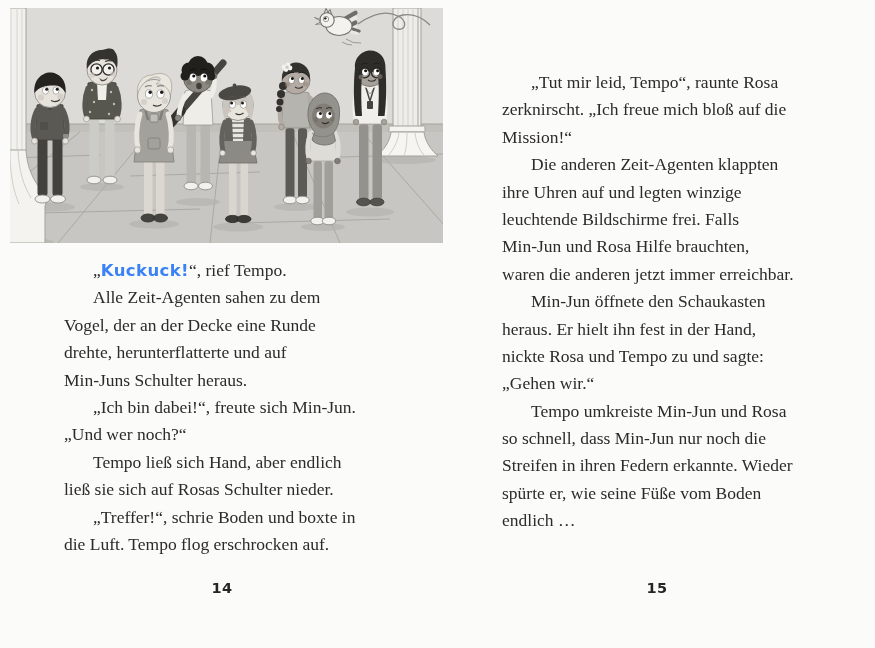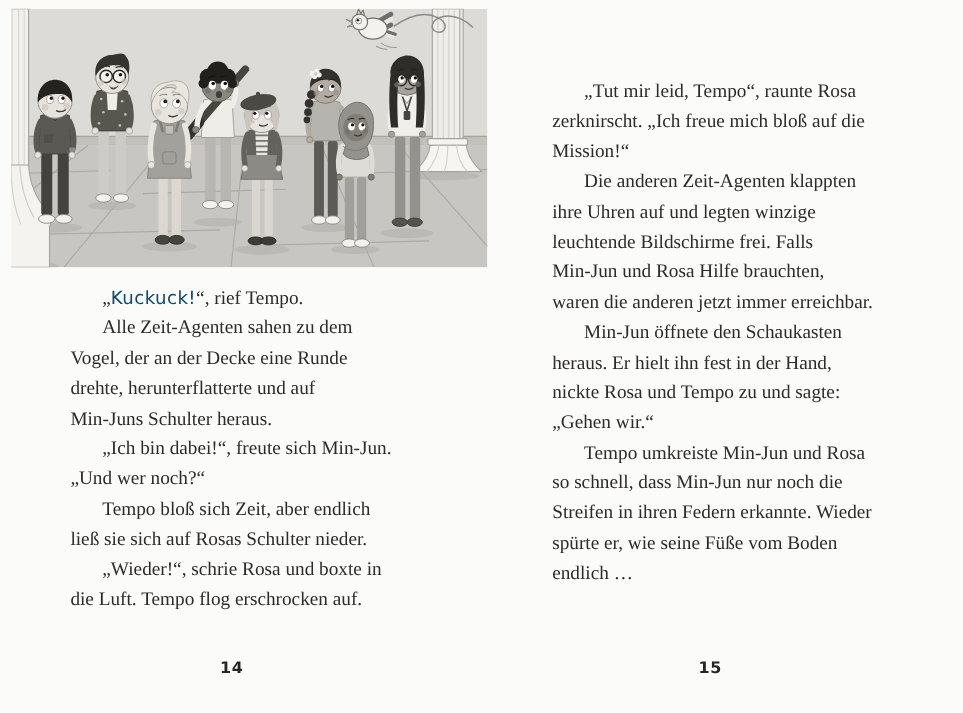--- a/index.html
+++ b/index.html
@@ -20,26 +20,26 @@
   .text-block {
     position:absolute;
     font-size:17.5px; color:#2c2b29;margin-top:10px;
   }
   #left-text  { left:64px; top:247px; width:392px; }
   #right-text { left:46px; top:59px;  width:372px; }
   .line { line-height:27.4px; height:27.4px; white-space:nowrap; }
   .line.indent { padding-left:29px; }
   .kuckuck {
     font-family:"DejaVu Sans","Liberation Sans",sans-serif;
-    font-weight:400; font-size:16.5px; letter-spacing:.4px; color:#0c4a6e;
+    font-weight:700; font-size:16.5px; letter-spacing:.4px; color:#3b82f6;
   }
   .pagenum {
-    position:absolute; top:580px; width:44px; text-align:left;
+    position:absolute; top:580px; width:44px; text-align:center;
     font-family:"DejaVu Sans","Liberation Sans",sans-serif;
-    font-size:14.5px; font-weight:600; color:#262523; letter-spacing:.5px;margin-top:20px;
+    font-size:14.5px; font-weight:600; color:#262523; letter-spacing:.5px;
   }
   #pagenum-left  { left:200px; }
   #pagenum-right { left:179px; }
 </style>
 </head>
 <body>
 
 <div class="page" id="left-page">
 
   <div class="illustration">
@@ -375,23 +375,23 @@
   </div>
 
   <div class="text-block" id="left-text">
       <div class="line indent"><span>„</span><span class="kuckuck">Kuckuck!</span><span>“, rief Tempo.</span></div>
       <div class="line indent">Alle Zeit-Agenten sahen zu dem</div>
       <div class="line">Vogel, der an der Decke eine Runde</div>
       <div class="line">drehte, herunterflatterte und auf</div>
       <div class="line">Min-Juns Schulter heraus.</div>
       <div class="line indent">„Ich bin dabei!“, freute sich Min-Jun.</div>
       <div class="line">„Und wer noch?“</div>
-      <div class="line indent">Tempo bloß sich Zeit, aber endlich</div>
+      <div class="line indent">Tempo ließ sich Hand, aber endlich</div>
       <div class="line">ließ sie sich auf Rosas Schulter nieder.</div>
-      <div class="line indent">„Wieder!“, schrie Rosa und boxte in</div>
+      <div class="line indent">„Treffer!“, schrie Boden und boxte in</div>
       <div class="line">die Luft. Tempo flog erschrocken auf.</div>
     </div>
 
   <div class="pagenum" id="pagenum-left">14</div>
 </div>
 
 <div class="page" id="right-page">
   <div class="text-block" id="right-text">
       <div class="line indent">„Tut mir leid, Tempo“, raunte Rosa</div>
       <div class="line">zerknirscht. „Ich freue mich bloß auf die</div>

